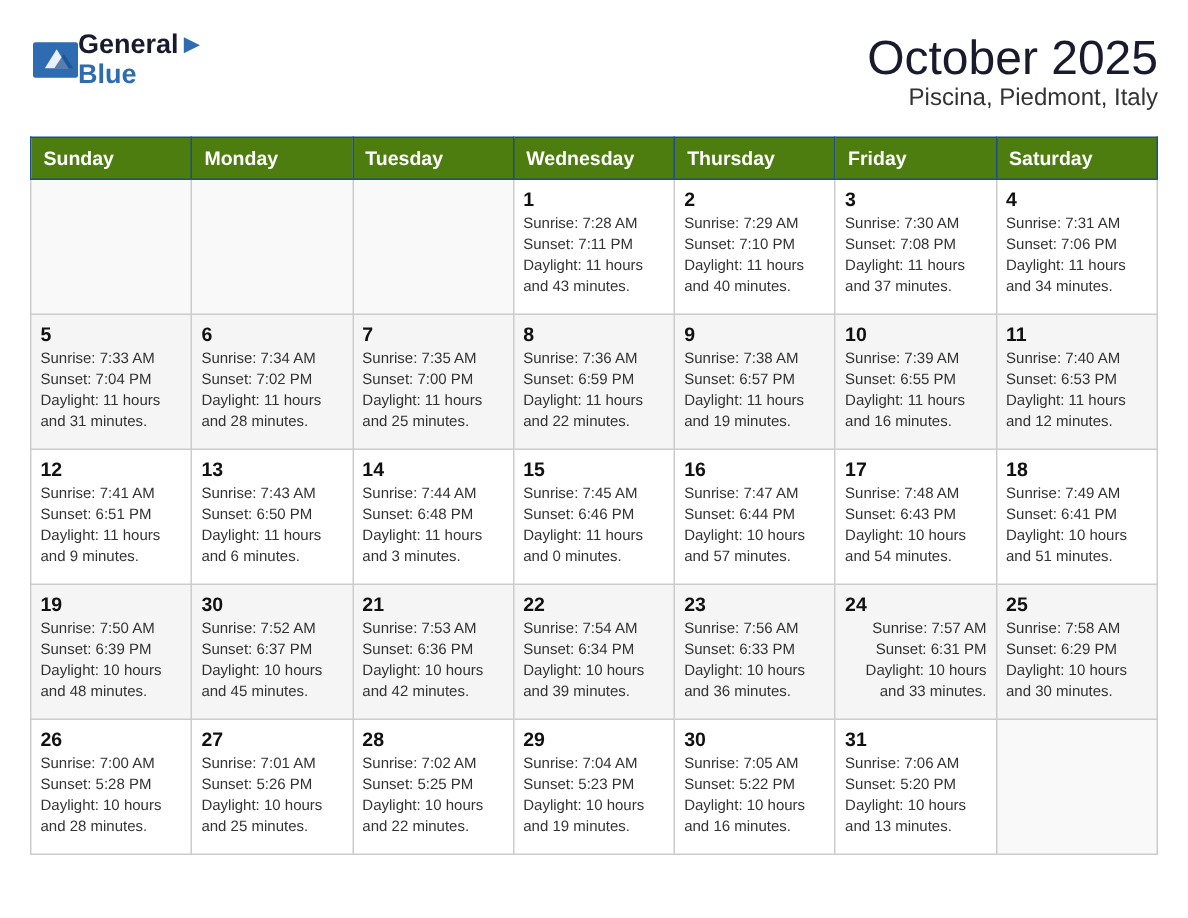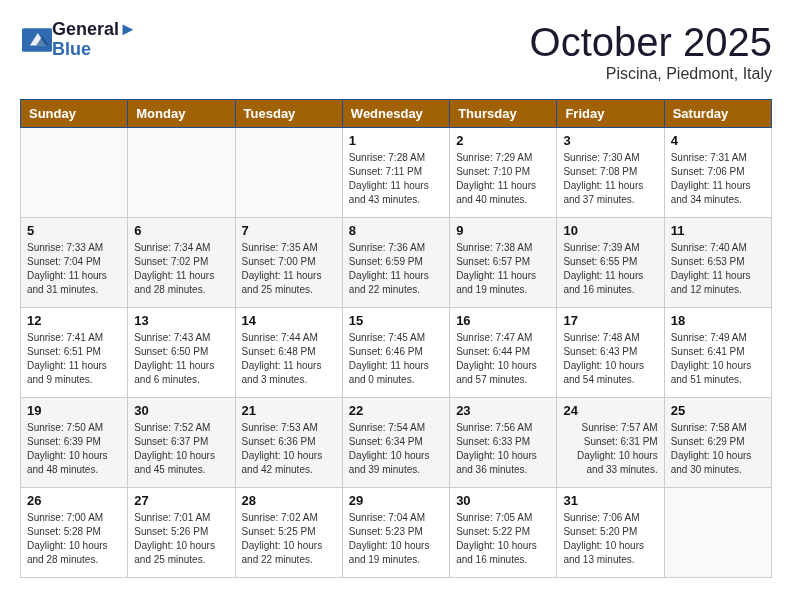--- a/index.html
+++ b/index.html
@@ -23,35 +23,35 @@
     .logo-icon {
       width: 30px;
       height: 24px;
       margin-left: 2px;
       margin-right: 0;
     }
     .title-block {
       text-align: right;
     }
     .month-title {
-      font-size: 40px;
+      font-size: 32px;
       font-weight: normal;
       color: #1a1a2e;
     }
     .location {
       font-size: 16px;
       color: #333;
     }
     .calendar {
       width: 100%;
       border-collapse: collapse;
       border: 1px solid #ccc;
     }
     .calendar th {
-      background-color: #a16207;
+      background-color: #4d7c0f;
       color: #fff;
       text-align: left;
       padding: 6px 8px;
       font-size: 13px;
       font-weight: bold;
       border: 1px solid #1a4f8a;
     }
     .calendar td {
       vertical-align: top;
       border: 1px solid #ccc;

